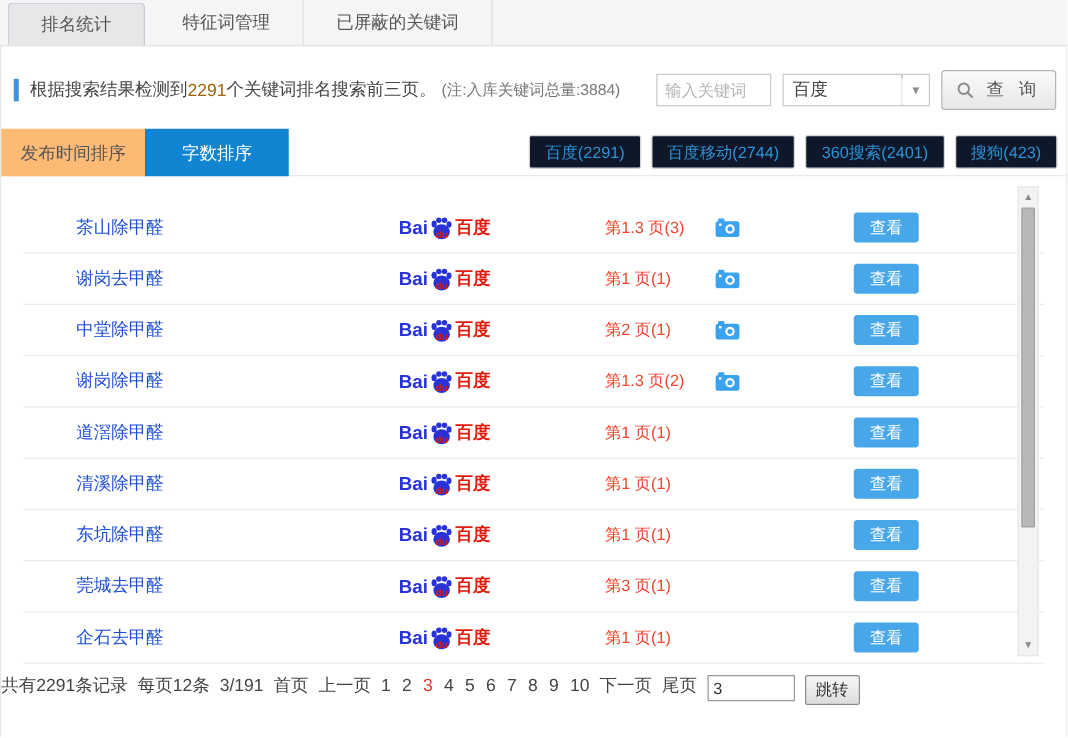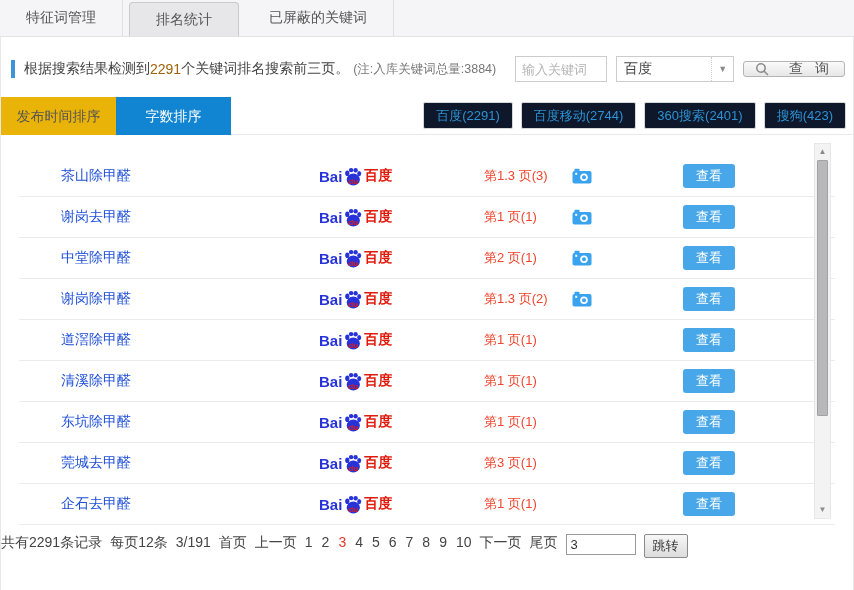--- a/index.html
+++ b/index.html
@@ -18,26 +18,26 @@
   .info-left { font-size:14px; color:#444; display:flex; align-items:center; }
   .accent-bar { display:inline-block; width:4px; height:18px; background:#3f93d9; margin-right:9px; }
   .blue-num { color:#a16207; }
   .note { font-size:12.5px; color:#777; margin-left:4px; }
   .info-right { display:flex; align-items:center; gap:9px; }
   .kw-input { width:92px; height:26px; border:1px solid #ccc; padding:2px 6px; font-size:13px; color:#444; }
   .kw-input::placeholder { color:#b5b5b5; }
   .engine-select { width:118px; height:26px; border:1px solid #ccc; background:#fff; display:flex; align-items:center; font-size:14px; color:#444; cursor:pointer; }
   .engine-select .sel-val { flex:1; padding-left:7px; }
   .engine-select .sel-arrow { width:22px; height:100%; border-left:1px dotted #ccc; display:flex; align-items:center; justify-content:center; color:#8a8a8a; font-size:9px; }
-  .query-btn { height:16px; padding:0 11px; border:1px solid #b5b5b5; border-radius:3px; background:linear-gradient(#fafafa,#e7e7e7); font-size:14px; color:#555; letter-spacing:4px; display:flex; align-items:center; gap:20px; cursor:pointer; font-family:inherit; }
+  .query-btn { height:32px; padding:0 11px; border:1px solid #b5b5b5; border-radius:3px; background:linear-gradient(#fafafa,#e7e7e7); font-size:14px; color:#555; letter-spacing:4px; display:flex; align-items:center; gap:10px; cursor:pointer; font-family:inherit; }
 
   
   .subtab-row { height:38px; border-bottom:1px solid #e9e9e9; display:flex; justify-content:space-between; align-items:center; }
   .subtabs { display:flex; height:38px; }
-  .subtab { min-width:115px; text-align:center; line-height:38px; font-size:14px; color:#555; background:#eab308; cursor:pointer; padding:0 14px; }
+  .subtab { min-width:115px; text-align:center; line-height:38px; font-size:14px; color:#555; background:#fdba74; cursor:pointer; padding:0 14px; }
   .subtab.active { background:#1185d2; color:#fff; }
   .engine-filters { display:flex; gap:8px; padding-right:7px; }
   .filter-btn { height:27px; padding:0 12px; background:#0f172a; border:1px solid #d7d7d9; border-radius:2px; font-size:13px; color:#2b93d5; cursor:pointer; font-family:inherit; }
 
   
   .table-area { position:relative; height:399px; padding-top:21px; }
   .rows { margin:0 18px; }
   .trow { height:41px; display:flex; align-items:center; border-bottom:1px solid #ebebeb; }
   .kw { width:300px; padding-left:42px; font-size:14px; color:#1d4ed8; }
   .cell-logo { width:165px; display:flex; align-items:center; }
@@ -61,22 +61,22 @@
   .pager { height:45px; display:flex; align-items:flex-start; gap:8px; font-size:14px; color:#444; white-space:nowrap; }
   .pager a { color:#444; cursor:pointer; text-decoration:none; }
   .pager a.cur { color:#e5392b; }
   .jump-input { width:70px; height:21px; border:1px solid #999; font-size:13px; padding:1px 4px; color:#333; }
   .jump-btn { height:24px; padding:0 8px; border:1px solid #8a8a8a; border-radius:2px; background:linear-gradient(#f7f7f7,#dcdcdc); font-size:13px; color:#333; cursor:pointer; font-family:inherit; }
 </style>
 </head>
 <body>
 
 <div class="topbar">
+  <div class="maintab active">排名统计</div>
   <div class="maintab">特征词管理</div>
-  <div class="maintab active">排名统计</div>
   <div class="maintab">已屏蔽的关键词</div>
 </div>
 
 <div class="content">
 
   <div class="info-row">
     <div class="info-left">
       <span class="accent-bar"></span>
       <span>根据搜索结果检测到</span>
         <span class="blue-num">2291</span>

